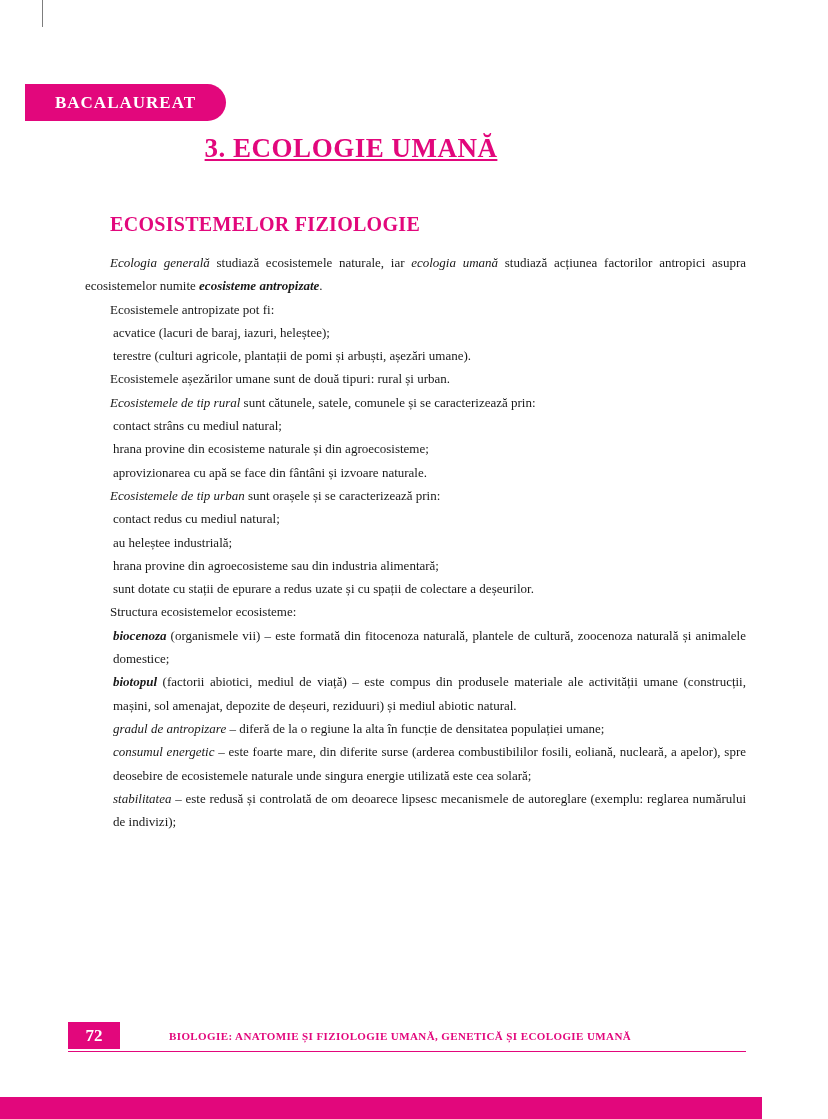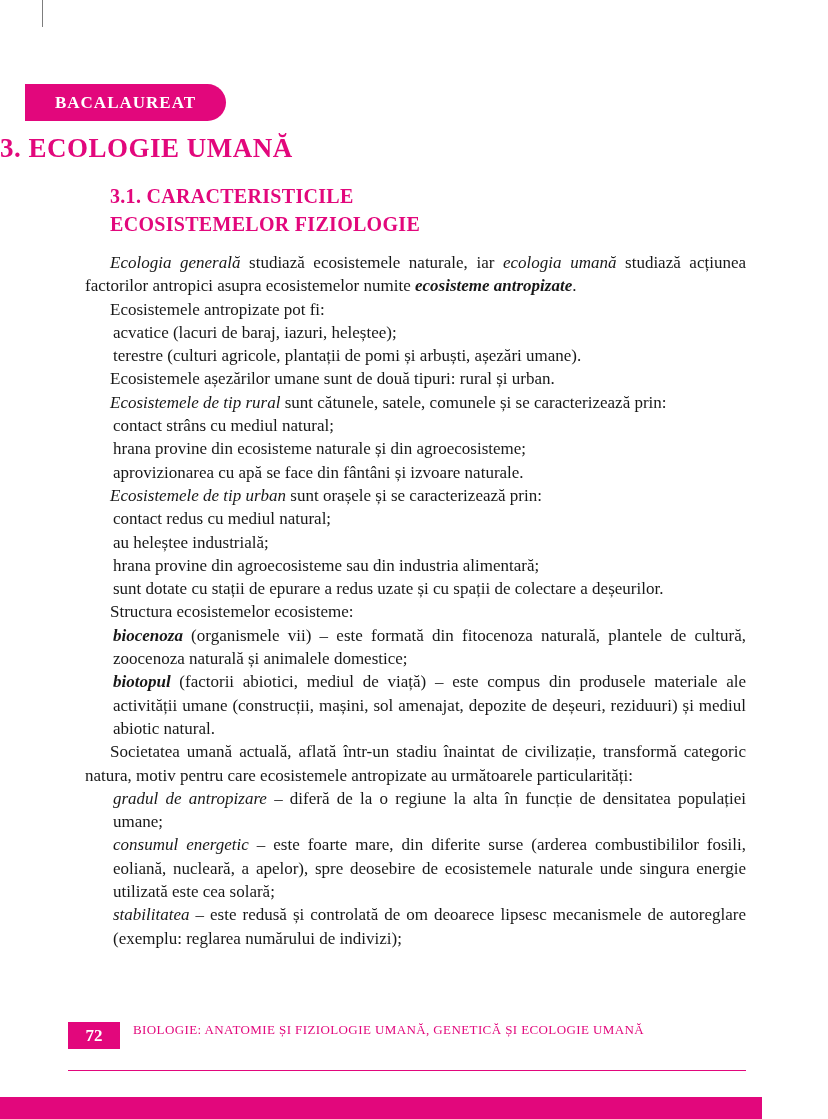--- a/index.html
+++ b/index.html
@@ -40,81 +40,85 @@
     font-weight: bold;
     font-size: 17px;
     letter-spacing: 1px;
   }
 
   .title {
     position: absolute;
     left: 0;
     right: 60px;
     top: 133px;
+    text-align: center;
     color: var(--mag);
     font-size: 27px;
     font-weight: bold;
     letter-spacing: 0.5px;
+    text-decoration: underline;
   }
 
   .section {
     position: absolute;
     left: 110px;
     top: 183px;
     color: var(--mag);
     font-size: 20px;
     font-weight: bold;
     line-height: 1.38;
     letter-spacing: 0.3px;
   }
 
   .body {
     position: absolute;
     left: 85px;
     top: 251px;
     width: 661px;
     height: 772px;
     overflow: hidden;
-    font-size: 17px;
+    font-size: 13px;
     line-height: 23.3px;
     text-align: justify;
     color: #181818;
   }
   .block.para { text-indent: 25px; }
   .block.dash, .block.num { padding-left: 28px; text-indent: -28px; }
   .marker { display: inline-block; width: 28px; }
   .num .marker { font-style: italic; }
   .i  { font-style: italic; }
   .bi { font-style: italic; font-weight: bold; }
 
   .footer {
     position: absolute;
     left: 68px;
     top: 1022px;
     width: 678px;
     display: flex;
+    align-items: center;
     border-bottom: 1px solid var(--mag);
-    padding-bottom: 21px;
+    padding-bottom: 2px;
+    gap: 36px;
   }
   .pagenum {
     display: inline-flex;
     align-items: center;
     justify-content: center;
     width: 52px;
     height: 27px;
     background: var(--mag);
     color: #ffffff;
     font-weight: bold;
     font-size: 17px;
     flex: 0 0 auto;
   }
   .footer-text {
     color: var(--mag);
-    font-weight: normal;
-    font-size: 13px;
+    font-weight: bold;
+    font-size: 11px;
     margin-left: 13px;
     letter-spacing: 0.4px;
     white-space: nowrap;
   }
 
   .bottom-bar {
     position: absolute;
     left: 0;
     bottom: 0;
     width: 100%;
@@ -129,21 +133,21 @@
   <div class="crop-mark crop-left"></div>
   <div class="crop-mark crop-right"></div>
 
   <div class="badge">
     <span>BACALAUREAT</span>
   </div>
 
   <div class="title">3. ECOLOGIE UMANĂ</div>
 
   <div class="section">
-    <span>3.1. CARACTERISTICILE</span><br>
+    <br>
     <span>ECOSISTEMELOR FIZIOLOGIE</span>
   </div>
 
   <div class="body" id="body-content">
       <p class="block para"><span class="i">Ecologia generală</span><span> studiază ecosistemele naturale, iar </span><span class="i">ecologia umană</span><span> studiază acțiunea factorilor antropici asupra ecosistemelor numite </span><span class="bi">ecosisteme antropizate</span><span>.</span></p>
       <p class="block para"><span>Ecosistemele antropizate pot fi:</span></p>
       <p class="block dash"><span class="marker">–</span><span>acvatice (lacuri de baraj, iazuri, heleștee);</span></p>
       <p class="block dash"><span class="marker">–</span><span>terestre (culturi agricole, plantații de pomi și arbuști, așezări umane).</span></p>
       <p class="block para"><span>Ecosistemele așezărilor umane sunt de două tipuri: rural și urban.</span></p>
       <p class="block para"><span class="i">Ecosistemele de tip rural</span><span> sunt cătunele, satele, comunele și se caracterizează prin:</span></p>
@@ -151,21 +155,20 @@
       <p class="block dash"><span class="marker">–</span><span>hrana provine din ecosisteme naturale și din agroecosisteme;</span></p>
       <p class="block dash"><span class="marker">–</span><span>aprovizionarea cu apă se face din fântâni și izvoare naturale.</span></p>
       <p class="block para"><span class="i">Ecosistemele de tip urban</span><span> sunt orașele și se caracterizează prin:</span></p>
       <p class="block dash"><span class="marker">–</span><span>contact redus cu mediul natural;</span></p>
       <p class="block dash"><span class="marker">–</span><span>au heleștee industrială;</span></p>
       <p class="block dash"><span class="marker">–</span><span>hrana provine din agroecosisteme sau din industria alimentară;</span></p>
       <p class="block dash"><span class="marker">–</span><span>sunt dotate cu stații de epurare a redus uzate și cu spații de colectare a deșeurilor.</span></p>
       <p class="block para"><span>Structura ecosistemelor ecosisteme:</span></p>
       <p class="block dash"><span class="marker">–</span><span class="bi">biocenoza</span><span> (organismele vii) – este formată din fitocenoza naturală, plantele de cultură, zoocenoza naturală și animalele domestice;</span></p>
       <p class="block dash"><span class="marker">–</span><span class="bi">biotopul</span><span> (factorii abiotici, mediul de viață) – este compus din produsele materiale ale activității umane (construcții, mașini, sol amenajat, depozite de deșeuri, reziduuri) și mediul abiotic natural.</span></p>
-      <p class="block para"><span>Societatea umană actuală, aflată într-un stadiu înaintat de civilizație, transformă categoric natura, motiv pentru care ecosistemele antropizate au următoarele particularități:</span></p>
       <p class="block num"><span class="marker">1.</span><span class="i">gradul de antropizare</span><span> – diferă de la o regiune la alta în funcție de densitatea populației umane;</span></p>
       <p class="block num"><span class="marker">2.</span><span class="i">consumul energetic</span><span> – este foarte mare, din diferite surse (arderea combustibililor fosili, eoliană, nucleară, a apelor), spre deosebire de ecosistemele naturale unde singura energie utilizată este cea solară;</span></p>
       <p class="block num"><span class="marker">3.</span><span class="i">stabilitatea</span><span> – este redusă și controlată de om deoarece lipsesc mecanismele de autoreglare (exemplu: reglarea numărului de indivizi);</span></p>
     </div>
 
   <div class="footer">
     <span class="pagenum">72</span>
     <span class="footer-text">BIOLOGIE:  ANATOMIE ȘI FIZIOLOGIE UMANĂ, GENETICĂ ȘI ECOLOGIE UMANĂ</span>
   </div>
 

